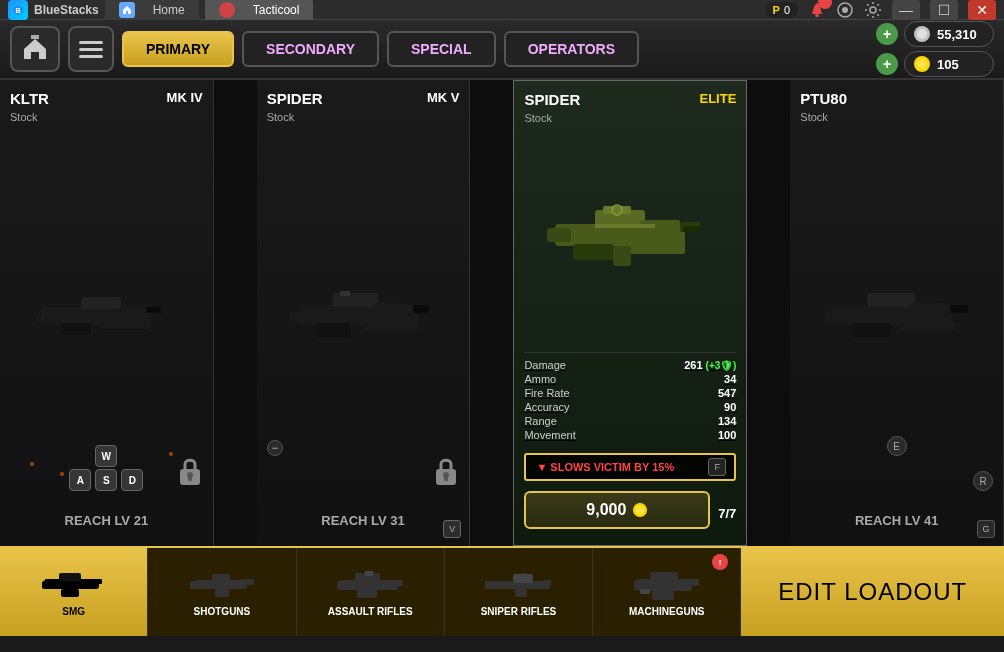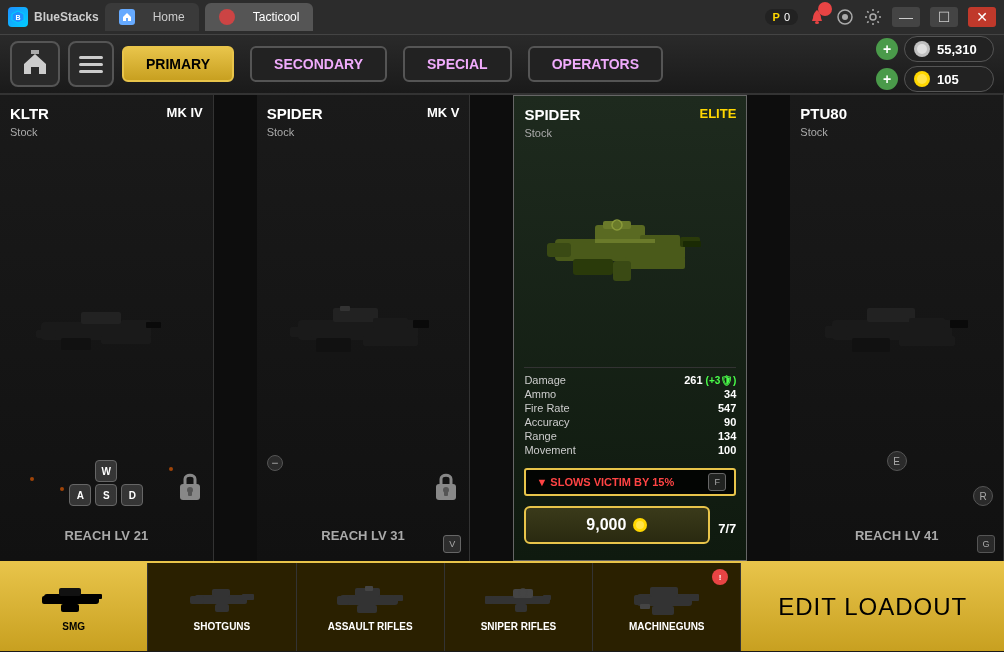--- a/index.html
+++ b/index.html
@@ -7,21 +7,21 @@
       width: 1004px;
       height: 652px;
       overflow: hidden;
       font-family: Arial, sans-serif;
       background: #1a1a1a;
       position: relative;
     }
 
     
     .title-bar {
-      height: 35px;
+      height: 20px;
       background: #2c2c2c;
       display: flex;
       align-items: center;
       justify-content: space-between;
       padding: 0 8px;
       border-bottom: 1px solid #444;
     }
     .title-bar-left {
       display: flex;
       align-items: center;
@@ -126,21 +126,21 @@
       background: #2a2a2a;
       border: 2px solid #555;
       border-radius: 8px;
       display: flex;
       align-items: center;
       justify-content: center;
       cursor: pointer;
     }
     .nav-tabs {
       display: flex;
-      gap: 16px;
+      gap: 8px;
       flex: 1;
     }
     .nav-tab {
       padding: 8px 22px;
       border: 2px solid #555;
       border-radius: 6px;
       font-size: 14px;
       font-weight: bold;
       color: #f0abfc;
       cursor: pointer;
@@ -270,20 +270,21 @@
       display: flex;
       justify-content: center;
       gap: 2px;
     }
 
     
     .stats-panel {
       padding: 4px 0;
       border-top: 1px solid #333;
       margin-top: 4px;
+      text-decoration: underline;
     }
     .stat-row {
       display: flex;
       justify-content: space-between;
       font-size: 11px;
       color: #ccc;
       margin: 2px 0;
     }
     .stat-val {
       color: white;

